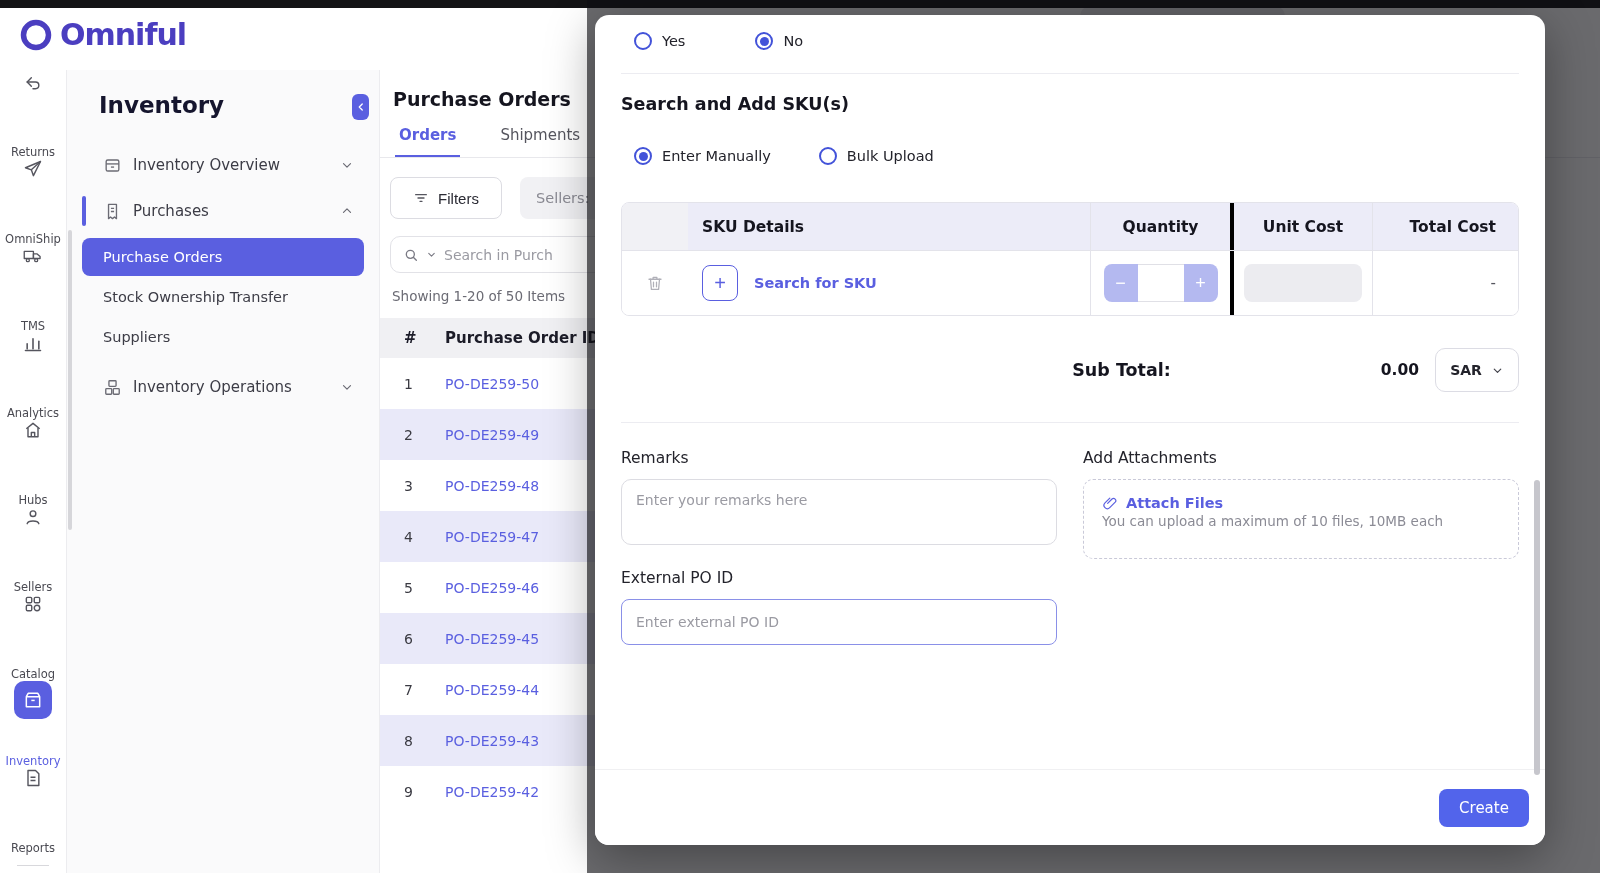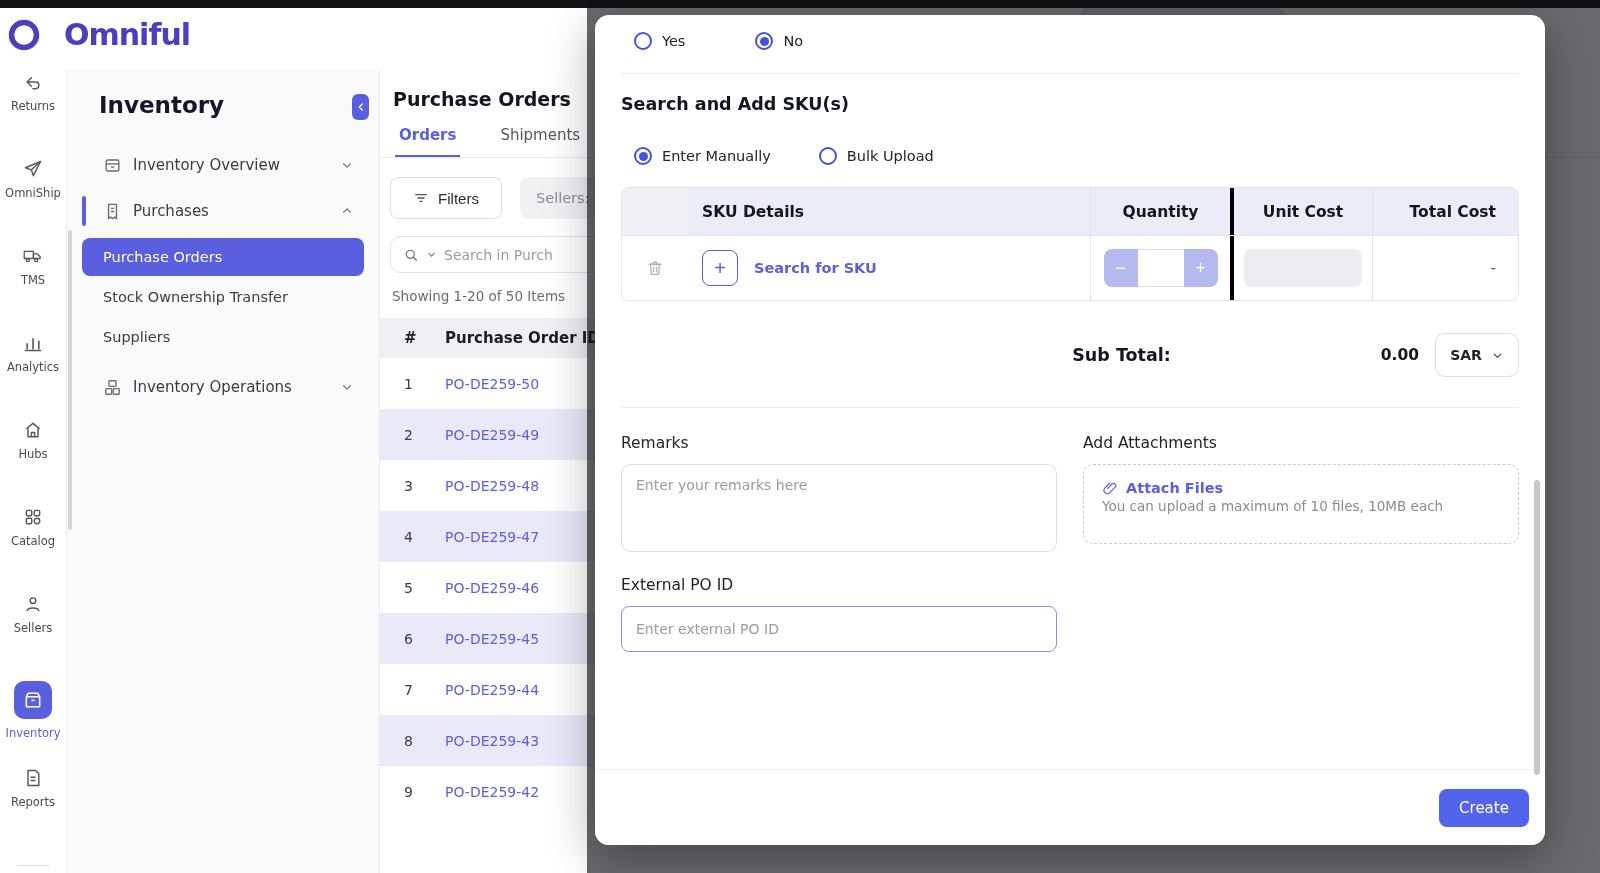--- a/index.html
+++ b/index.html
@@ -5,28 +5,28 @@
   * { box-sizing: border-box; margin: 0; padding: 0; }
   html,body { width:1600px; height:873px; overflow:hidden; }
   body { font-family:"DejaVu Sans","Liberation Sans",sans-serif; background:#ffffff; position:relative; color:#222; }
   svg { display:block; }
 
   
   .top-strip { position:absolute; left:0; top:0; right:0; height:8px; background:#141416; z-index:5; }
 
   
   .topbar { position:absolute; left:0; top:0; right:0; height:70px; background:#fff; z-index:2; }
-  .logo { position:absolute; left:8px; top:17px; display:flex; align-items:center; gap:24px; }
+  .logo { position:absolute; left:20px; top:17px; display:flex; align-items:center; gap:8px; }
   .logo-text { font-size:30px; font-weight:800; color:#4b3ec0; letter-spacing:-1px; }
   .topbar-ghost { position:absolute; left:1080px; top:6px; width:205px; height:40px; background:#ececef; border-radius:10px; }
 
   
   .rail { position:absolute; left:0; top:70px; bottom:0; width:67px; background:#fff; border-right:1px solid #ececef; z-index:2;
           display:flex; flex-direction:column; align-items:center; padding-top:2px; }
-  .rail-item { width:100%; height:87px; display:flex; flex-direction:column; align-items:center; justify-content:flex-start; gap:7px; cursor:pointer; }
+  .rail-item { width:100%; height:87px; display:flex; flex-direction:column; align-items:center; justify-content:space-between; gap:7px; cursor:pointer; }
   .rail-item .ric { color:#55555e; }
   .rail-item .rlabel { font-size:11.5px; color:#4a4a52; }
   .rail-item.active .rlabel { color:#5a5fe0; }
   .rail-item.active .icbox { width:38px; height:38px; background:#5a5fe0; border-radius:10px; display:flex; align-items:center; justify-content:center; color:#fff; }
   .rail-scrollbar { position:absolute; left:68px; top:230px; width:4px; height:300px; background:#d6d6da; border-radius:2px; z-index:3; }
   .rail-divider { width:32px; border-top:1px solid #d8d8dc; margin-top:10px; }
 
   
   .sidebar { position:absolute; left:67px; top:70px; bottom:0; width:313px; background:#fafafb; border-right:1px solid #ececef; z-index:2; }
   .sidebar-head { position:relative; padding:22px 16px 10px 32px; }
@@ -76,21 +76,21 @@
   .modal-close { margin-left:auto; font-size:24px; color:#2d2d35; cursor:pointer; line-height:1; padding:4px; }
   .modal-body { flex:1; padding:14px 26px 0; overflow:hidden; position:relative; }
   .radio-row { display:flex; align-items:center; gap:70px; height:24px; margin-left:13px; }
   .radio-row.tight { gap:48px; }
   .radio-group { display:flex; align-items:center; gap:10px; cursor:pointer; }
   .radio { width:18px; height:18px; border-radius:50%; border:2px solid #4353d9; position:relative; flex:none; background:#fff; }
   .radio.checked::after { content:""; position:absolute; inset:2.5px; border-radius:50%; background:#4353d9; }
   .radio-label { font-size:14.5px; color:#23232b; }
   .mod-hr { border:none; border-top:1px solid #ececf1; margin:20px 0; }
   .section-title { font-size:17.5px; font-weight:700; color:#15151f; margin:20px 0 30px; }
-  .sku-table { margin-top:19px; border:1px solid #e3e3ea; border-radius:8px; overflow:hidden; }
+  .sku-table { margin-top:34px; border:1px solid #e3e3ea; border-radius:8px; overflow:hidden; }
   .sku-thead { display:flex; height:48px; align-items:center; background:#ececf8; border-bottom:1px solid #e3e3ea; font-size:15.5px; font-weight:600; color:#15151f; }
   .sku-trow { display:flex; height:64px; align-items:center; background:#fff; }
   .c-icon { width:66px; flex:none; display:flex; align-items:center; justify-content:center; align-self:stretch; }
   .sku-thead .c-icon { background:#f1f1f5; }
   .c-sku { width:402px; flex:none; padding-left:14px; display:flex; align-items:center; gap:16px; }
   .c-qty { width:140px; flex:none; display:flex; align-items:center; justify-content:center; border-left:1px solid #e3e3ea; align-self:stretch; }
   .c-unit { width:142px; flex:none; display:flex; align-items:center; justify-content:center; border-left:4px solid #000000; align-self:stretch; }
   .c-total { flex:1; display:flex; align-items:center; justify-content:flex-end; padding-right:22px; border-left:1px solid #e3e3ea; align-self:stretch;padding-left:36px; }
   .trash { color:#b0b0b8; cursor:pointer; }
   .plus-btn { width:36px; height:36px; border:1.5px solid #5a5fe0; border-radius:8px; background:#fff; color:#5a5fe0; font-size:20px; display:flex; align-items:center; justify-content:center; cursor:pointer; }
@@ -103,21 +103,21 @@
   .unit-input { width:118px; height:38px; background:#ececf0; border:none; border-radius:8px; }
   .dash { color:#55555e; font-size:15px; }
   .subtotal-row { display:flex; align-items:center; justify-content:flex-end; margin-top:32px; }
   .subtotal-label { font-size:17.5px; font-weight:700; color:#15151f; margin-right:210px; }
   .subtotal-value { font-size:15.5px; font-weight:600; color:#15151f; }
   .currency-select { margin-left:16px; width:84px; height:44px; border:1px solid #dcdce4; border-radius:10px; display:flex; align-items:center; justify-content:center; gap:9px; font-size:14px; font-weight:600; color:#23232b; cursor:pointer; background:#fff; }
   .mod-hr2 { border:none; border-top:1px solid #ececf1; margin:30px 0 26px; }
   .bottom-grid { display:flex; gap:26px; }
   .bg-col { flex:1; min-width:0; }
   .field-label { font-size:15.5px; color:#23232b; margin-bottom:12px; }
-  .remarks-area { width:100%; height:88px; border:1px solid #dcdce2; border-radius:10px; padding:12px 14px; font-size:14px; font-family:inherit; color:#333; resize:none; outline:none; }
+  .remarks-area { width:100%; height:66px; border:1px solid #dcdce2; border-radius:10px; padding:12px 14px; font-size:14px; font-family:inherit; color:#333; resize:none; outline:none; }
   .remarks-area::placeholder, .ext-input::placeholder { color:#9a9aa2; }
   .ext-label { margin-top:20px; }
   .ext-input { width:100%; height:46px; border:1.5px solid #8a90e8; border-radius:8px; padding:0 14px; font-size:14px; font-family:inherit; color:#333; outline:none; }
   .attach-box { border:1.5px dashed #c9c9d8; border-radius:10px; height:80px; padding:15px 18px; }
   .attach-row { display:flex; align-items:center; gap:8px; color:#5a5fe0; cursor:pointer; }
   .attach-link { font-size:14.5px; font-weight:600; color:#5a5fe0; }
   .attach-hint { font-size:13.5px; color:#8b8b95; margin-top:2px; }
   .modal-footer { height:76px; flex:none; border-top:1px solid #f0f0f2; display:flex; align-items:center; justify-content:flex-end; padding:0 16px; background:#fff; }
   .create-btn { width:90px; height:38px; background:#5264eb; border:none; border-radius:8px; color:#fff; font-size:15px; font-family:inherit; cursor:pointer; }
   .modal-scrollbar { position:absolute; right:5px; top:465px; width:6px; height:295px; background:#c6c6cc; border-radius:3px; z-index:25; }
@@ -185,37 +185,37 @@
       <svg width="20" height="20" viewBox="0 0 24 24" fill="none" stroke="currentColor" stroke-width="1.7" stroke-linejoin="round">
           <path d="M4 10.5 12 4l8 6.5"></path>
           <path d="M6 9.5V20h12V9.5"></path>
           <path d="M10 20v-5h4v5"></path>
         </svg>
     </span>
     <span class="rlabel">Hubs</span>
   </div>
   <div class="rail-item">
     <span class="ric">
+      <svg width="20" height="20" viewBox="0 0 24 24" fill="none" stroke="currentColor" stroke-width="1.7" stroke-linecap="round">
+          <circle cx="12" cy="8" r="3.4"></circle>
+          <path d="M5 20c1.2-4.2 12.8-4.2 14 0"></path>
+        </svg>
+    </span>
+    <span class="rlabel">Sellers</span>
+  </div>
+  <div class="rail-item">
+    <span class="ric">
       <svg width="20" height="20" viewBox="0 0 24 24" fill="none" stroke="currentColor" stroke-width="1.7">
           <rect x="4" y="4" width="6.5" height="6.5" rx="1.5"></rect>
           <rect x="13.5" y="4" width="6.5" height="6.5" rx="1.5"></rect>
           <rect x="4" y="13.5" width="6.5" height="6.5" rx="1.5"></rect>
           <circle cx="16.8" cy="16.8" r="3.3"></circle>
         </svg>
     </span>
     <span class="rlabel">Catalog</span>
-  </div>
-  <div class="rail-item">
-    <span class="ric">
-      <svg width="20" height="20" viewBox="0 0 24 24" fill="none" stroke="currentColor" stroke-width="1.7" stroke-linecap="round">
-          <circle cx="12" cy="8" r="3.4"></circle>
-          <path d="M5 20c1.2-4.2 12.8-4.2 14 0"></path>
-        </svg>
-    </span>
-    <span class="rlabel">Sellers</span>
   </div>
   <div class="rail-item active">
     <span class="icbox">
       <svg width="20" height="20" viewBox="0 0 24 24" fill="none" stroke="currentColor" stroke-width="1.8" stroke-linejoin="round">
           <path d="M4 8h16v12H4z"></path>
           <path d="M4 8l2.2-4h11.6L20 8"></path>
           <path d="M10 12.5h4"></path>
         </svg>
     </span>
     <span class="rlabel">Inventory</span>

